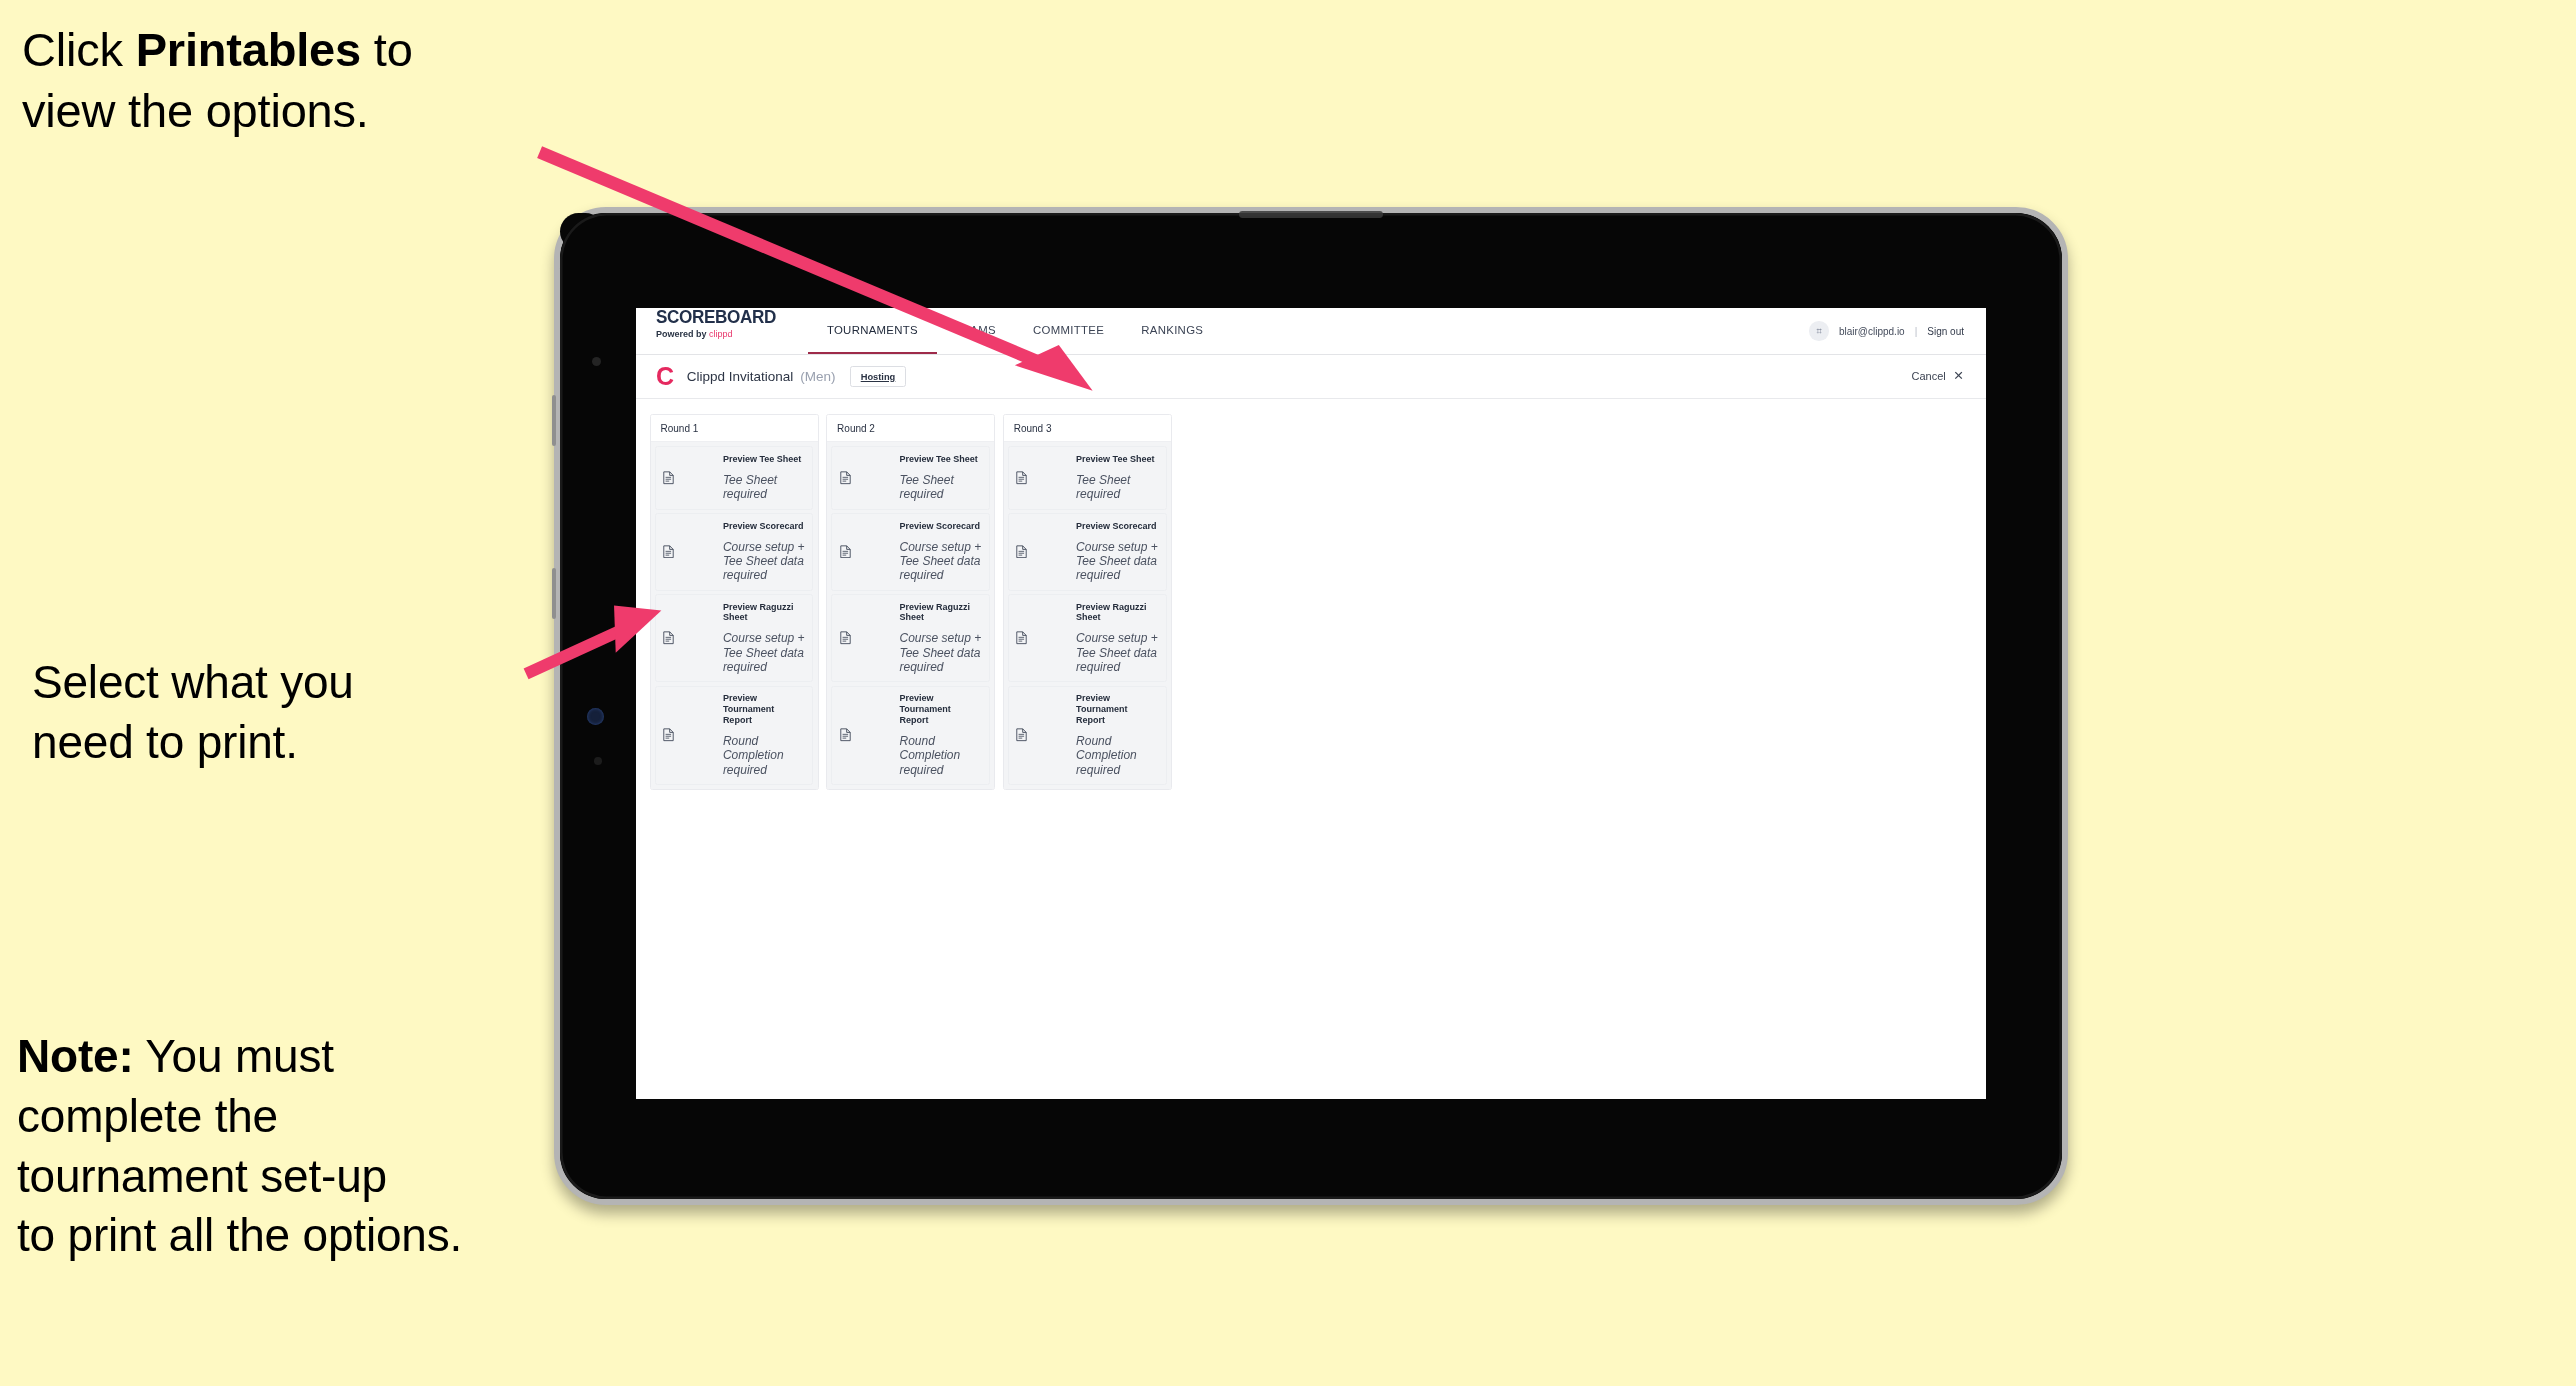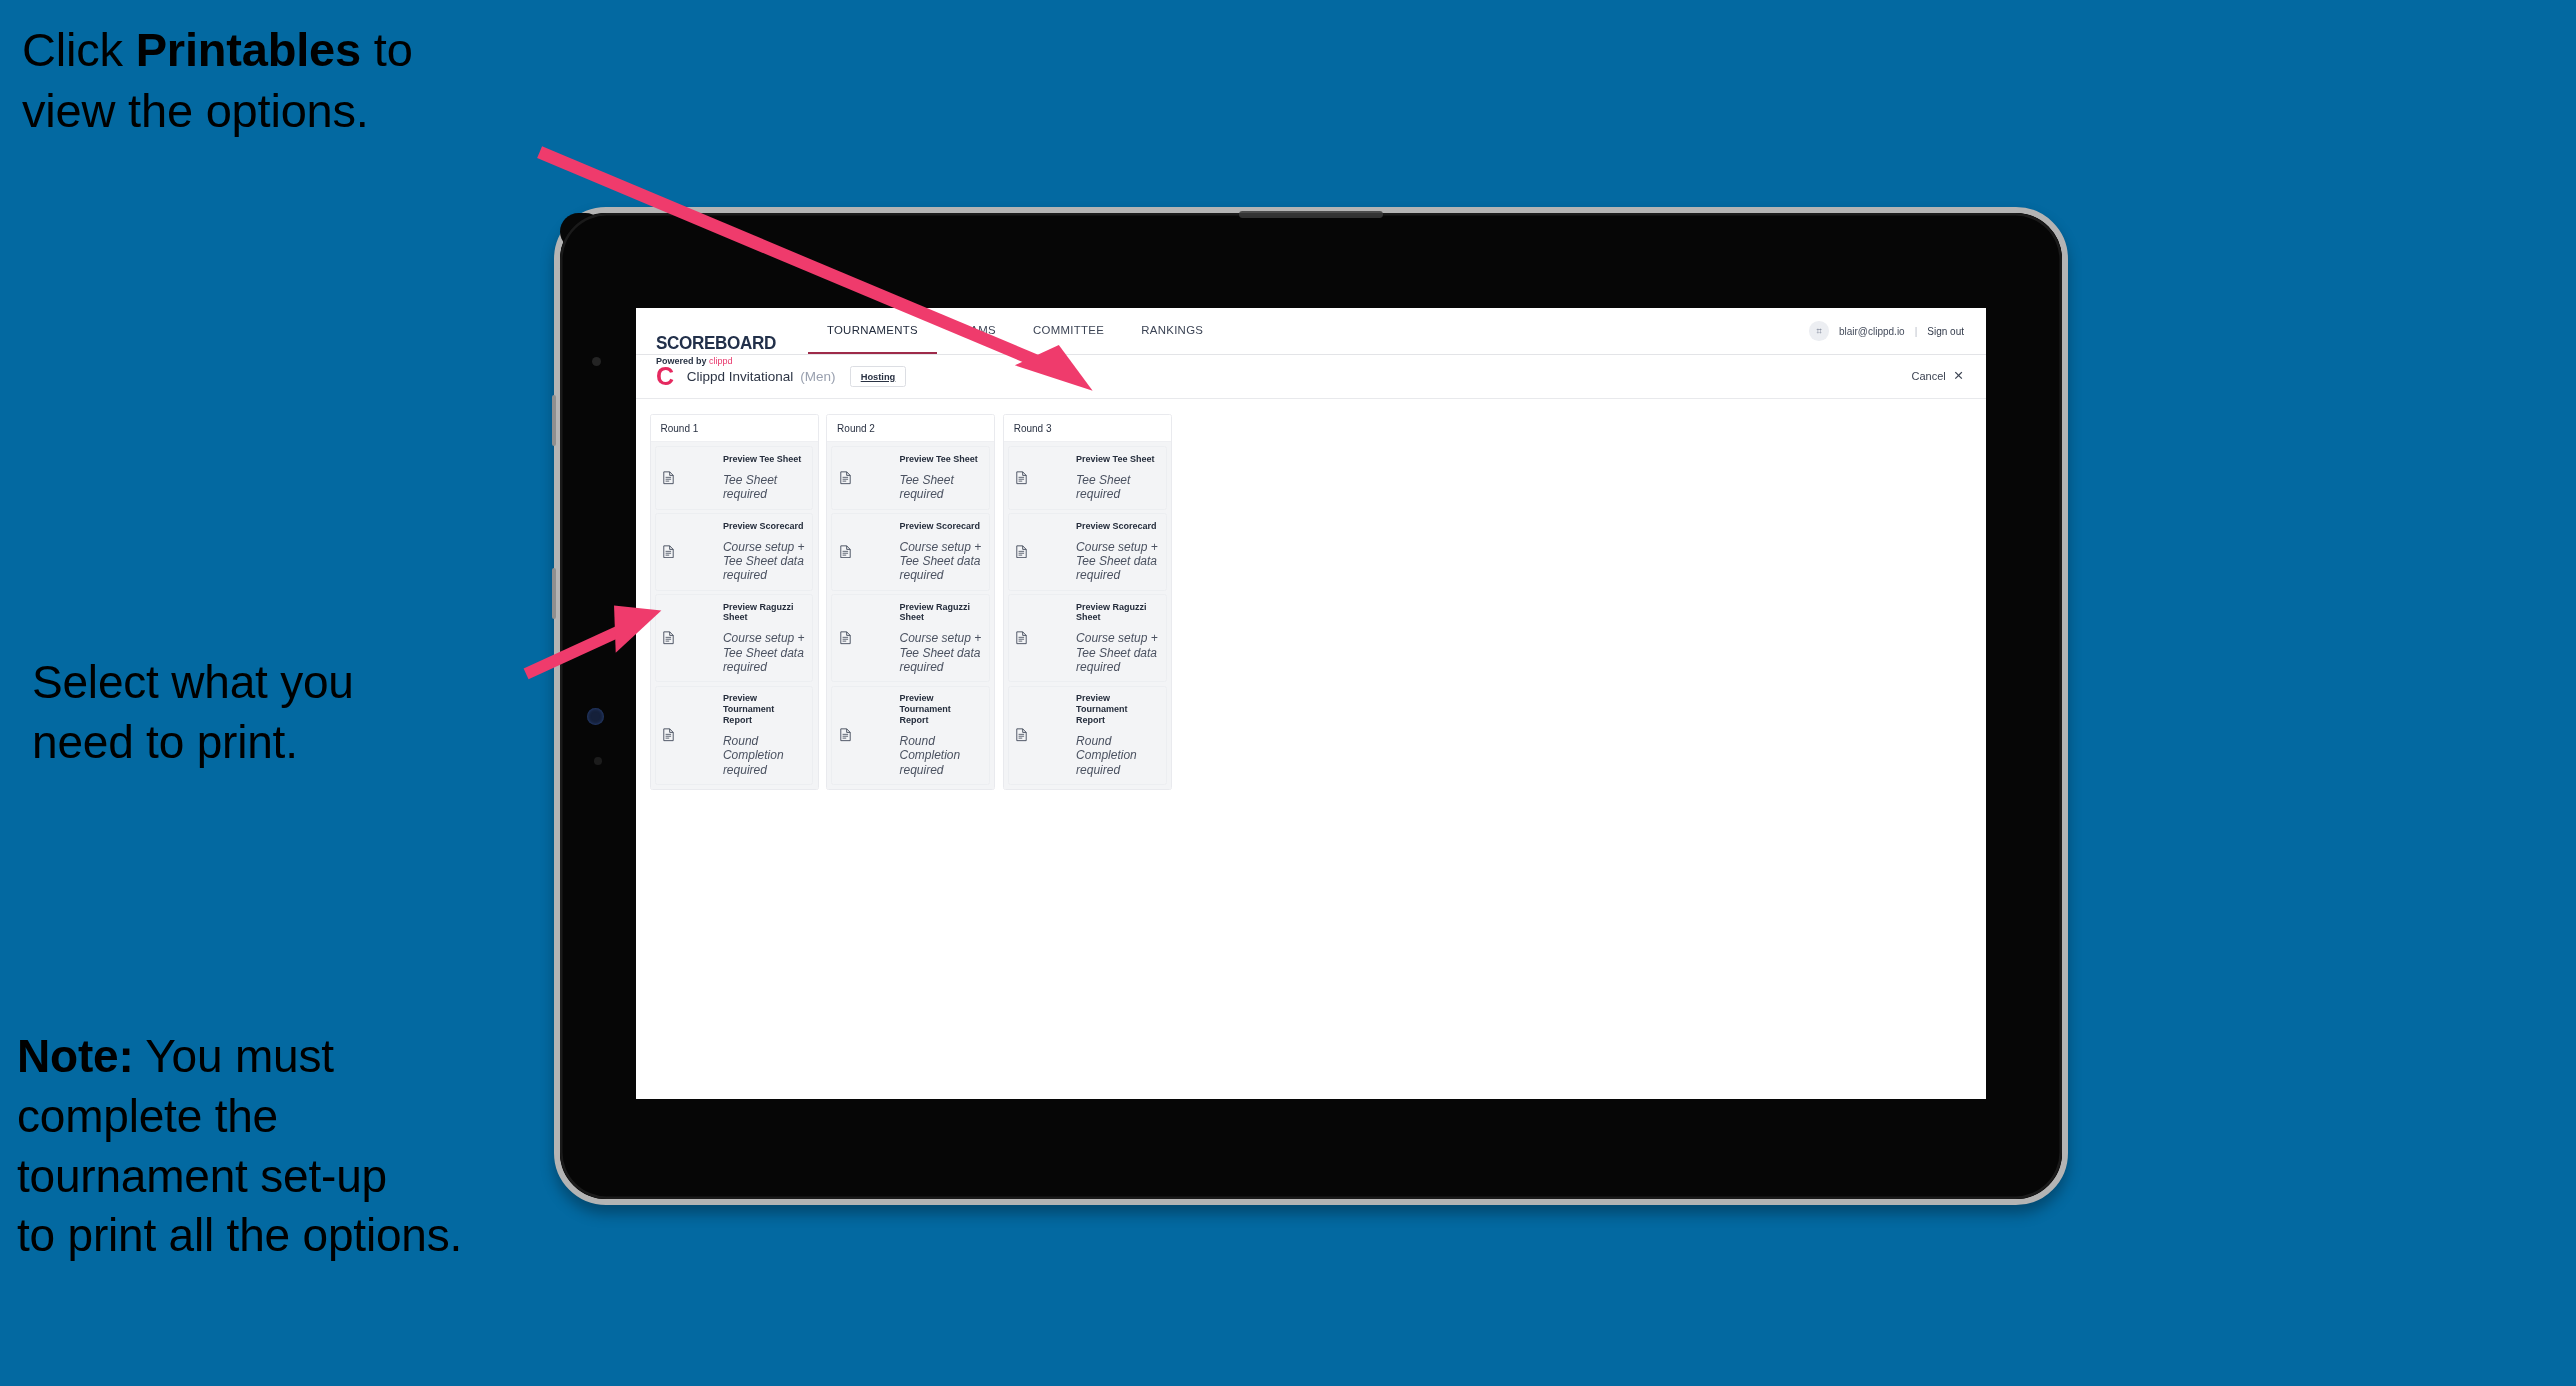--- a/index.html
+++ b/index.html
@@ -2,21 +2,21 @@
 <html style="font-size:13.5px"><head>
 <meta charset="utf-8">
 <style>
   * { box-sizing: border-box; margin: 0; padding: 0; }
   html, body {
     width: 2576px; height: 1386px;
     background: #ffffff;
     font-family: "Liberation Sans", sans-serif;
     overflow: hidden;
   }
-  #stage { position: relative; width: 2576px; height: 1386px; background:#0369a1; }
+  #stage { position: relative; width: 2576px; height: 1386px; background:#fef9c3; }
 
   
   .caption {
     position: absolute;
     color: #000;
     font-family: "Liberation Sans", sans-serif;
     font-weight: 400;
     line-height: 1.30;
     white-space: pre-line;
     letter-spacing: -0.2px;
@@ -70,22 +70,22 @@
     overflow:hidden;
   }
 
   
   #topbar {
     display:flex; align-items:stretch;
     height: 47px;
     background:#ffffff;
     border-bottom:0.8px solid #e3e4e7;
   }
-  #brand { display:flex; flex-direction:column; justify-content:center;
-           padding: 0 22px 0 20px; min-width:140px;margin-top:38px; }
+  #brand { display:flex; flex-direction:column; justify-content:flex-start;
+           padding: 0 22px 0 20px; min-width:140px; }
   #brand-title {
     font-family:"Liberation Sans", sans-serif;
     font-weight:700; font-size:18.6px; letter-spacing:-0.4px;
     color:#22304a; line-height:1; transform: scaleX(0.92); transform-origin:left;
   }
   #brand-sub { font-size:9px; color:#2a3445; margin-top:2.5px; font-weight:600; }
   #brand-sub .pink { color:#e8366b; font-weight:400; }
 
   .topnav { display:flex; align-items:stretch; flex:1; }
   .topnav-item {

